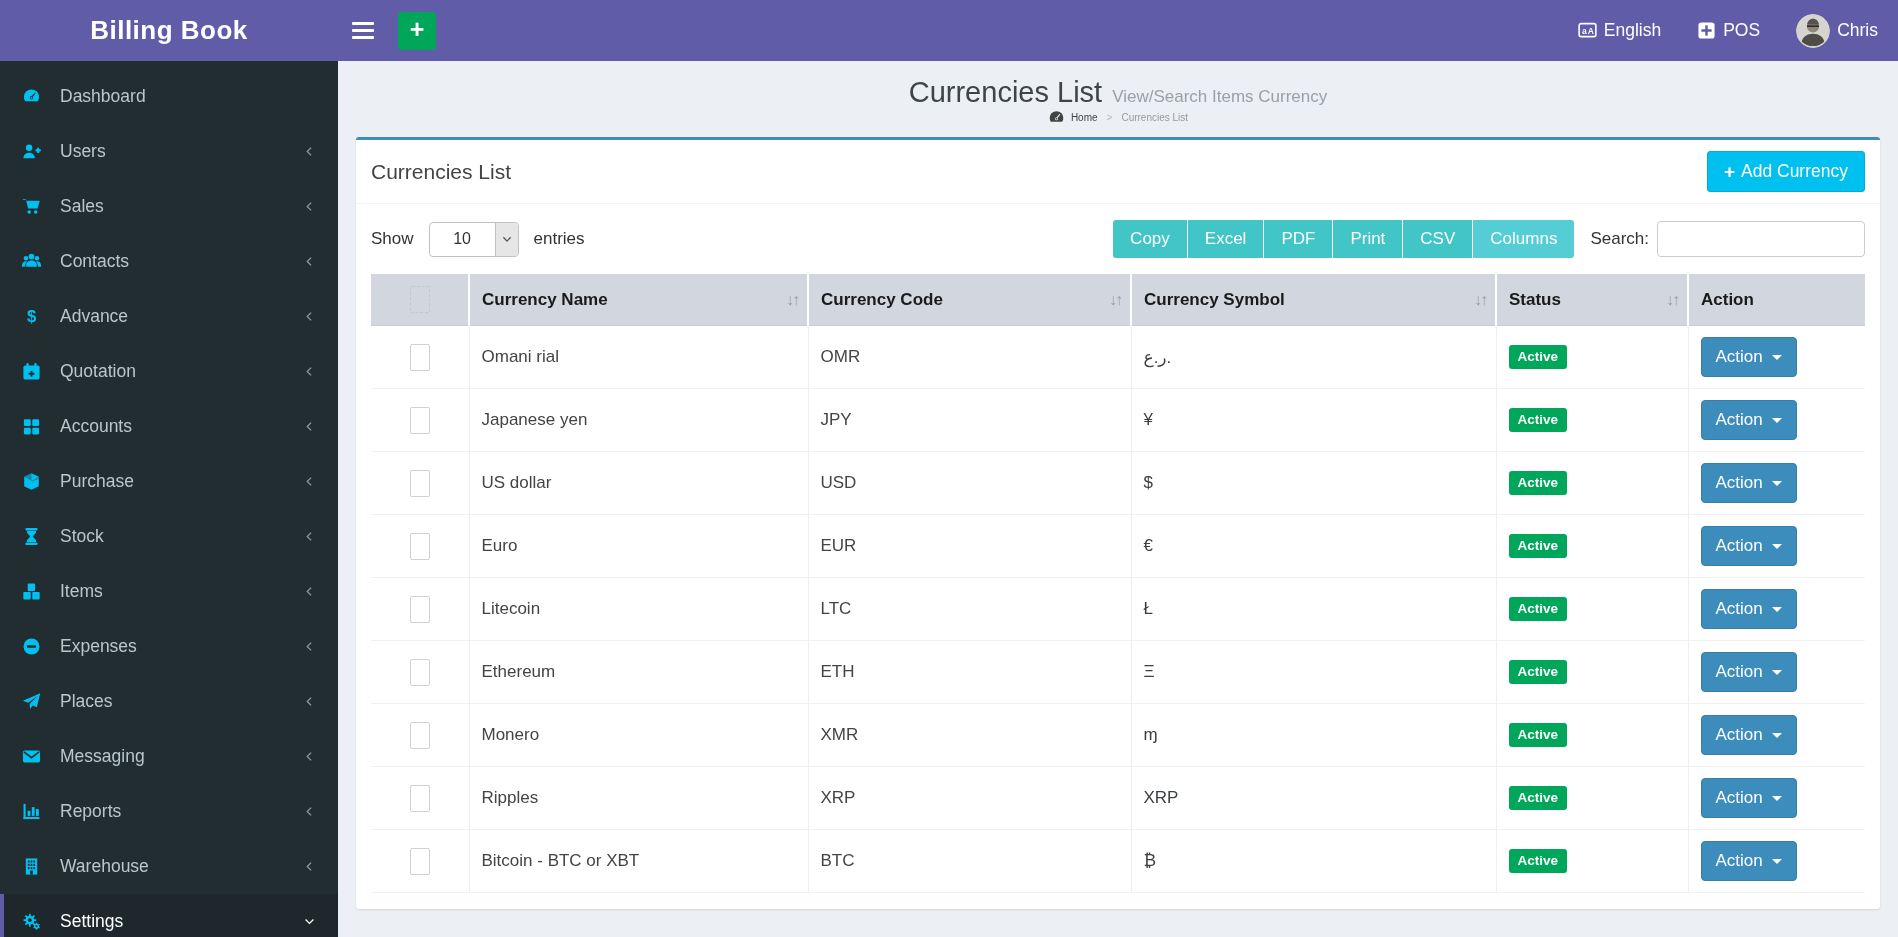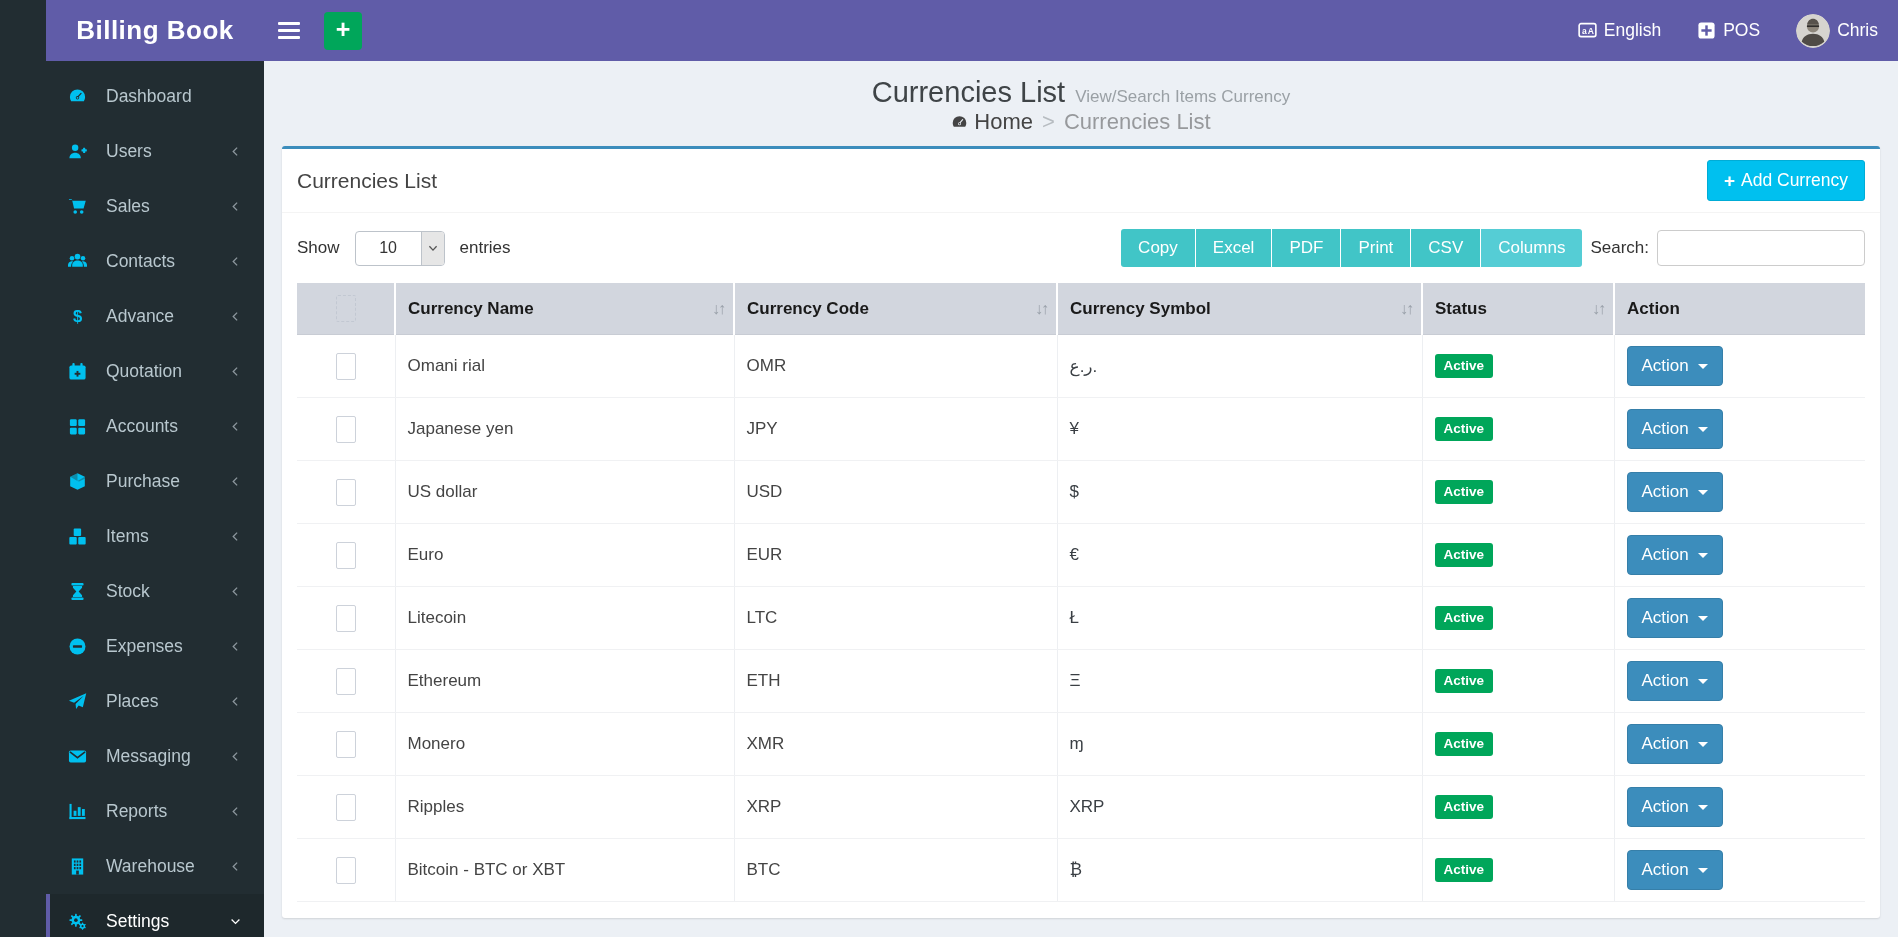--- a/index.html
+++ b/index.html
@@ -5,21 +5,21 @@
   * { box-sizing: border-box; }
   html,body { margin:0; padding:0; }
   body {
     width:1898px; height:937px; overflow:hidden;
     font-family:"Liberation Sans","DejaVu Sans",sans-serif;
     background:#ecf0f5; color:#333;
   }
   .app { display:flex; width:100%; height:100%; }
 
   
-  .sidebar { width:264px; flex:none; background:#222d32; display:flex; flex-direction:column;padding-left:46px; }
+  .sidebar { width:338px; flex:none; background:#222d32; display:flex; flex-direction:column; }
   .logo { height:61px; flex:none; background:#605ca8; color:#fff; font-size:26px; font-weight:bold;
           display:flex; align-items:center; justify-content:center; letter-spacing:.5px; cursor:pointer; }
   .menu { padding-top:8px; display:flex; flex-direction:column; }
   .menu-item { --cut:#222d32; display:flex; align-items:center; height:55px; flex:none;
                padding:0 20px 0 18px; border-left:4px solid transparent;
                color:#b8c7ce; text-decoration:none; cursor:pointer; }
   .menu-item .mi-icon { width:25px; height:20px; color:#00c0ef; margin-right:13px;
                         display:flex; align-items:center; }
   .mi-icon svg { width:19px; height:19px; display:block; }
   .mi-label { font-size:17.5px; flex:1; }
@@ -44,21 +44,21 @@
               cursor:pointer; text-decoration:none; }
   .nav-ic { width:19px; height:19px; display:block; }
   .avatar { width:34px; height:34px; border-radius:50%; overflow:hidden; display:block; flex:none; }
   .avatar svg { width:34px; height:34px; display:block; }
 
   
   .content { flex:1; padding:0 18px; overflow:hidden; }
   .content-header { display:flex; align-items:center; justify-content:flex-end; padding:15px 2px 11px;flex-direction:column; }
   h1.page-title { margin:0; font-size:29px; font-weight:normal; color:#3f4447; }
   h1.page-title small { font-size:17px; color:#9aa0a5; margin-left:10px; }
-  .breadcrumb { display:flex; align-items:center; gap:9px; font-size:22px; color:#97999c;
+  .breadcrumb { display:flex; align-items:center; gap:9px; font-size:10px; color:#97999c;
                 list-style:none; margin:0; padding:0; }
   .bc-home { --cut:#ecf0f5; color:#444; display:flex; gap:6px; align-items:center; cursor:pointer; }
   .bc-home svg { width:17px; height:17px; }
   .bc-sep { color:#b7bcc1; }
 
   .card { background:#fff; border-top:3px solid #3c8dbc; border-radius:3px;
           box-shadow:0 1px 2px rgba(0,0,0,.12); }
   .card-header { display:flex; align-items:center; justify-content:space-between;
                  padding:11px 15px; border-bottom:1px solid #f4f4f4; }
   .card-title { font-size:21px; color:#444; }
@@ -69,21 +69,21 @@
 
   .card-body { padding:12px 15px 16px; }
   .table-controls { display:flex; align-items:center; justify-content:space-between; margin:4px 0 16px; }
   .length { display:flex; align-items:center; gap:15px; font-size:17px; color:#333; }
   .select { display:flex; align-items:stretch; border:1px solid #bdc3ca; border-radius:4px;
             overflow:hidden; width:90px; height:35px; cursor:pointer; background:#fff; }
   .select .value { flex:1; display:flex; align-items:center; justify-content:center; font-size:16px; }
   .select .caret-box { width:23px; background:#e6e6e6; border-left:1px solid #bdc3ca;
                        display:flex; align-items:center; justify-content:center; color:#555; }
   .caret-box svg { width:12px; height:12px; }
-  .right-controls { display:flex; align-items:center; gap:8px; }
+  .right-controls { display:flex; align-items:center; gap:16px; }
   .export-group { display:flex; }
   .export-btn { background:#41c5c7; padding:9px 17px; font-size:17px; color:#fff; border:none;
                 border-right:1px solid #fff; cursor:pointer; font-family:inherit; }
   .export-btn:first-child { border-radius:3px 0 0 3px; }
   .export-btn:last-child { border-radius:0 3px 3px 0; border-right:none; }
   .export-btn.active { background:#55cdd5; }
   .search { display:flex; align-items:center; gap:8px; font-size:17px; color:#333; }
   .search input { width:208px; height:36px; border:1px solid #ccc; border-radius:4px; padding:0 9px;
                   font-size:16px; font-family:inherit; }
 
@@ -241,41 +241,41 @@
     <span class="mi-label">Purchase</span>
     <span class="mi-chevron">
             <svg viewBox="0 0 20 20">
               <polyline points="12.5,4 6.5,10 12.5,16" fill="none" stroke="currentColor" stroke-width="2"></polyline>
             </svg>
           </span>
   </a>
         <a class="menu-item">
     <span class="mi-icon">
             <svg viewBox="0 0 20 20" fill="currentColor" xmlns="http://www.w3.org/2000/svg">
+              <rect x="3.6" y="1" width="12.8" height="2.6" rx="1"></rect>
+              <rect x="3.6" y="16.4" width="12.8" height="2.6" rx="1"></rect>
+              <path d="M5.2 4.2h9.6V6l-3.6 4 3.6 4v1.8H5.2V14l3.6-4-3.6-4z"></path>
+            </svg>
+          </span>
+    <span class="mi-label">Stock</span>
+    <span class="mi-chevron">
+            <svg viewBox="0 0 20 20">
+              <polyline points="12.5,4 6.5,10 12.5,16" fill="none" stroke="currentColor" stroke-width="2"></polyline>
+            </svg>
+          </span>
+  </a>
+        <a class="menu-item">
+    <span class="mi-icon">
+            <svg viewBox="0 0 20 20" fill="currentColor" xmlns="http://www.w3.org/2000/svg">
               <rect x="6" y="1.6" width="7.8" height="7.8" rx="1"></rect>
               <rect x="1.4" y="10.6" width="7.8" height="7.8" rx="1"></rect>
               <rect x="10.8" y="10.6" width="7.8" height="7.8" rx="1"></rect>
             </svg>
           </span>
     <span class="mi-label">Items</span>
-    <span class="mi-chevron">
-            <svg viewBox="0 0 20 20">
-              <polyline points="12.5,4 6.5,10 12.5,16" fill="none" stroke="currentColor" stroke-width="2"></polyline>
-            </svg>
-          </span>
-  </a>
-        <a class="menu-item">
-    <span class="mi-icon">
-            <svg viewBox="0 0 20 20" fill="currentColor" xmlns="http://www.w3.org/2000/svg">
-              <rect x="3.6" y="1" width="12.8" height="2.6" rx="1"></rect>
-              <rect x="3.6" y="16.4" width="12.8" height="2.6" rx="1"></rect>
-              <path d="M5.2 4.2h9.6V6l-3.6 4 3.6 4v1.8H5.2V14l3.6-4-3.6-4z"></path>
-            </svg>
-          </span>
-    <span class="mi-label">Stock</span>
     <span class="mi-chevron">
             <svg viewBox="0 0 20 20">
               <polyline points="12.5,4 6.5,10 12.5,16" fill="none" stroke="currentColor" stroke-width="2"></polyline>
             </svg>
           </span>
   </a>
         <a class="menu-item">
     <span class="mi-icon">
             <svg viewBox="0 0 20 20" fill="currentColor" xmlns="http://www.w3.org/2000/svg">
               <circle cx="10" cy="10" r="8.4"></circle>

